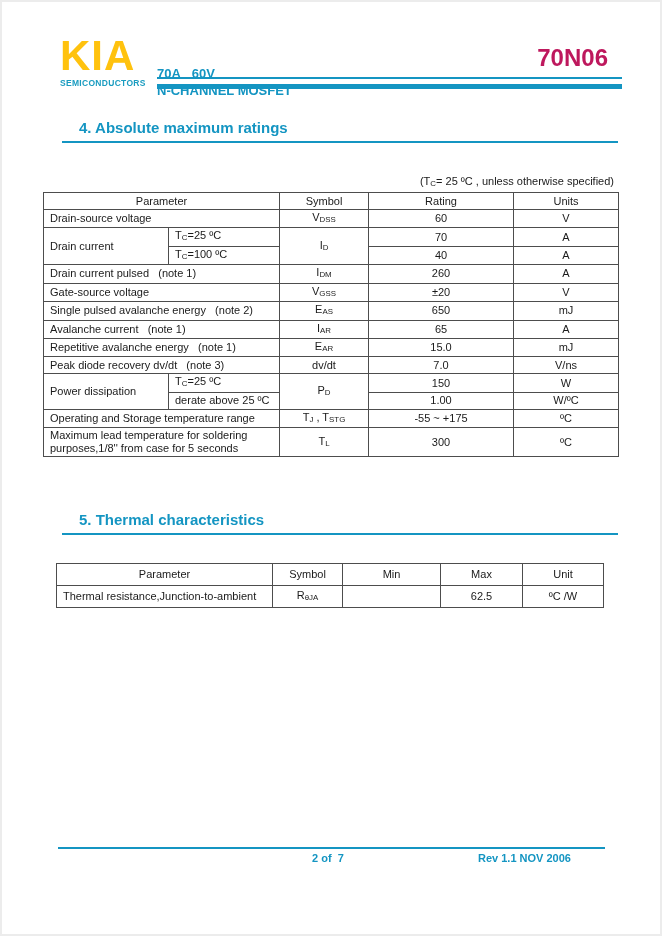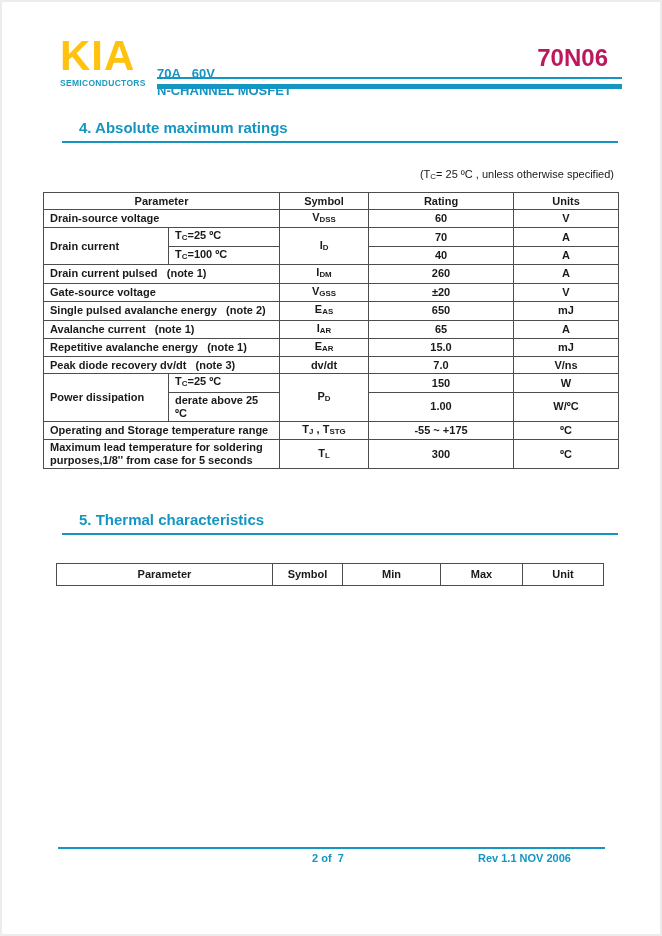--- a/index.html
+++ b/index.html
@@ -33,26 +33,26 @@
   .rule-thick{position:absolute;left:157px;right:40px;top:84px;height:5px;background:#1495c2;}
 
   
   .sec-title{
     position:absolute;left:62px;
     font-size:15px;font-weight:bold;color:#1495c2;white-space:nowrap;margin-left:17px;
   }
   .sec-rule{position:absolute;left:62px;right:44px;height:2px;background:#1495c2;}
 
   .cond{
-    position:absolute;right:48px;top:168px;
+    position:absolute;right:48px;top:175px;
     font-size:11px;color:#1a1a1a;
   }
 
   
-  table{border-collapse:collapse;table-layout:fixed;font-weight:bold;}
+  table{border-collapse:collapse;table-layout:fixed;}
   td{
     border:1px solid #4d4d4d;
     font-size:11px;line-height:13px;
     padding:1px 6px;height:14px;
     vertical-align:middle;
     overflow:hidden;
   }
   .c{text-align:center;padding:1px 2px;}
   sub{font-size:0.72em;vertical-align:-0.18em;letter-spacing:0;}
 
@@ -198,18 +198,25 @@
       <col style="width:81px">
   </colgroup>
   <tbody>
       <tr>
     <td class="c">Parameter</td>
     <td class="c">Symbol</td>
     <td class="c">Min</td>
     <td class="c">Max</td>
     <td class="c">Unit</td>
   </tr>
+  <tr>
+    <td>Thermal resistance,Junction-to-ambient</td>
+    <td class="c"><span>R</span><sub>θJA</sub></td>
+    <td class="c"></td>
+    <td class="c">62.5</td>
+    <td class="c">ºC /W</td>
+  </tr>
 </tbody>
   </table>
 
 <div class="foot-rule"></div>
 <div class="foot-page">2 of&nbsp;&nbsp;7</div>
 <div class="foot-rev">Rev 1.1 NOV 2006</div>
 
 </body></html>

